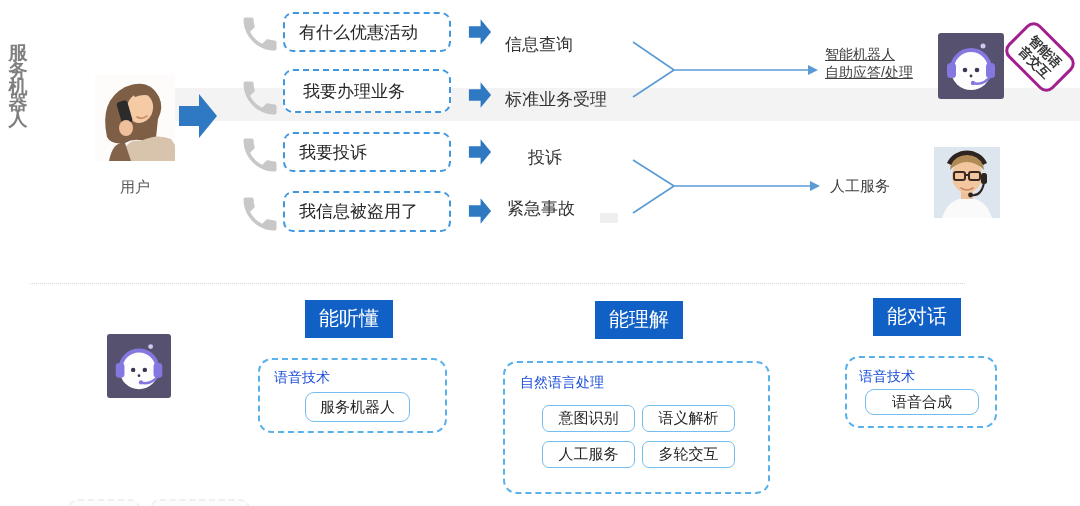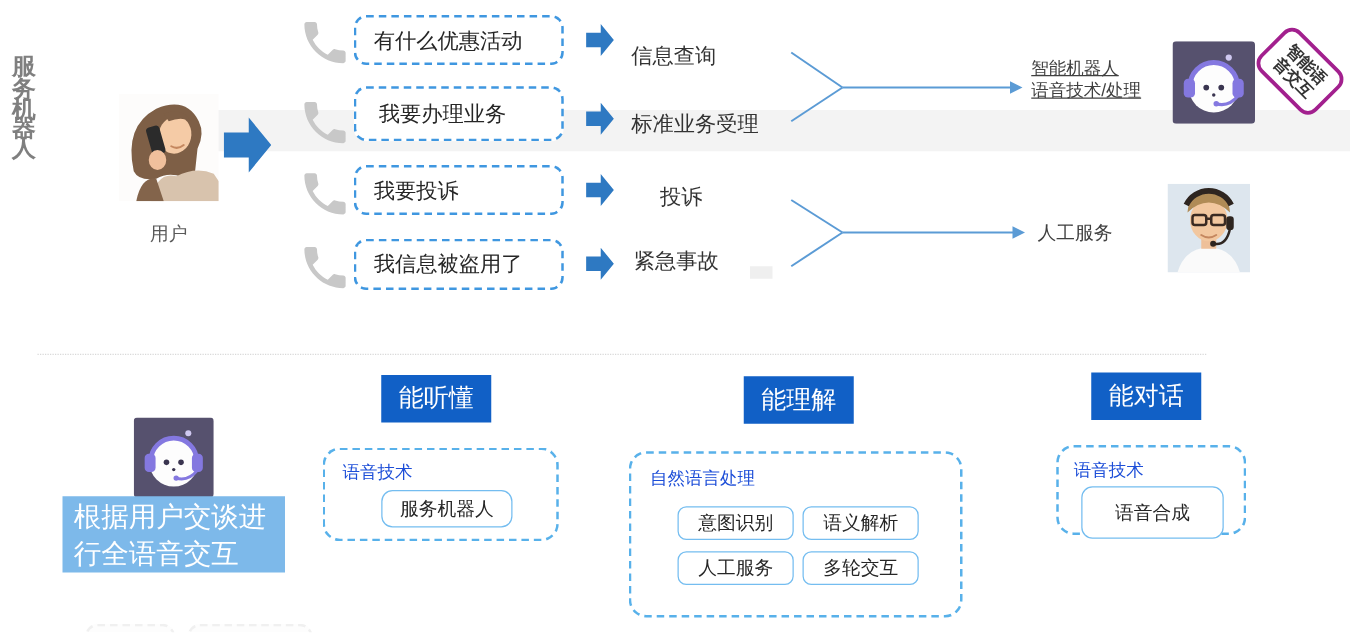--- a/index.html
+++ b/index.html
@@ -206,21 +206,21 @@
       <path d="M8 135 L49 161"></path>
       <path d="M8 188 L49 161"></path>
       <path d="M49 161 L186 161"></path>
     </g>
     <polygon points="183,40 193,45 183,50" fill="#5b9bd5"></polygon>
     <polygon points="185,156 195,161 185,166" fill="#5b9bd5"></polygon>
   </svg>
 
   <div class="abs outcome-label" style="left:825px; top:46px;text-decoration:underline;">
     <div>智能机器人</div>
-    <div>语音技术/处理</div>
+    <div>自助应答/处理</div>
   </div>
 
   <svg class="abs" style="left:938px; top:33px; z-index:3;" width="66" height="66" viewBox="0 0 66 66">
     <rect x="0" y="0" width="66" height="66" rx="3" fill="#56516e"></rect>
     <circle cx="33" cy="37" r="20" fill="#fdfdfd"></circle>
     <circle cx="45" cy="13" r="2.5" fill="#cfc8f0"></circle>
     <path d="M14 36 A19 19 0 0 1 52 36" stroke="#8478e0" stroke-width="4" fill="none"></path>
     <rect x="9" y="30" width="9" height="15" rx="3.5" fill="#8478e0"></rect>
     <rect x="48" y="30" width="9" height="15" rx="3.5" fill="#8478e0"></rect>
     <circle cx="27" cy="37" r="2.3" fill="#3a3550"></circle>
@@ -260,41 +260,38 @@
     <circle cx="45" cy="13" r="2.5" fill="#cfc8f0"></circle>
     <path d="M14 36 A19 19 0 0 1 52 36" stroke="#8478e0" stroke-width="4" fill="none"></path>
     <rect x="9" y="30" width="9" height="15" rx="3.5" fill="#8478e0"></rect>
     <rect x="48" y="30" width="9" height="15" rx="3.5" fill="#8478e0"></rect>
     <circle cx="27" cy="37" r="2.3" fill="#3a3550"></circle>
     <circle cx="39" cy="37" r="2.3" fill="#3a3550"></circle>
     <circle cx="33" cy="43" r="1.4" fill="#3a3550"></circle>
     <path d="M53 43 Q45 53 35 50" stroke="#8478e0" stroke-width="2.5" fill="none" stroke-linecap="round"></path>
     <circle cx="35" cy="50" r="2.2" fill="#8478e0"></circle>
   </svg>
-  <div class="abs callout" style="left:50px; top:397px; width:178px; height:61px;">
-    <span>根据用户交谈进行全语音交互</span>
-  </div>
 
   <div class="abs cap-header" style="left:305px; top:300px;">能听懂</div>
   <div class="abs cap-group" style="left:258px; top:358px; width:189px; height:75px;">
     <div class="cap-group-label" style="left:14px; top:9px;">语音技术</div>
     <div class="cap-item" style="left:45px; top:32px; width:105px; height:30px;">服务机器人</div>
   </div>
 
   <div class="abs cap-header" style="left:595px; top:301px;">能理解</div>
   <div class="abs cap-group" style="left:503px; top:361px; width:267px; height:133px;">
     <div class="cap-group-label" style="left:15px; top:11px;">自然语言处理</div>
     <div class="cap-item" style="left:37px; top:42px; width:93px; height:27px; border-radius:7px;">意图识别</div>
     <div class="cap-item" style="left:137px; top:42px; width:93px; height:27px; border-radius:7px;">语义解析</div>
     <div class="cap-item" style="left:37px; top:78px; width:93px; height:27px; border-radius:7px;">人工服务</div>
     <div class="cap-item" style="left:137px; top:78px; width:93px; height:27px; border-radius:7px;">多轮交互</div>
   </div>
 
   <div class="abs cap-header" style="left:873px; top:298px;">能对话</div>
   <div class="abs cap-group" style="left:845px; top:356px; width:152px; height:72px;">
     <div class="cap-group-label" style="left:12px; top:10px;">语音技术</div>
-    <div class="cap-item" style="left:18px; top:31px; width:114px; height:42px;">语音合成</div>
+    <div class="cap-item" style="left:18px; top:31px; width:114px; height:26px;">语音合成</div>
   </div>
 
   <div class="abs fragment" style="left:68px; top:499px; width:72px; height:10px; opacity:.55;"></div>
   <div class="abs fragment" style="left:150px; top:499px; width:100px; height:10px; opacity:.55;"></div>
 
 </div>
 
 </body></html>

